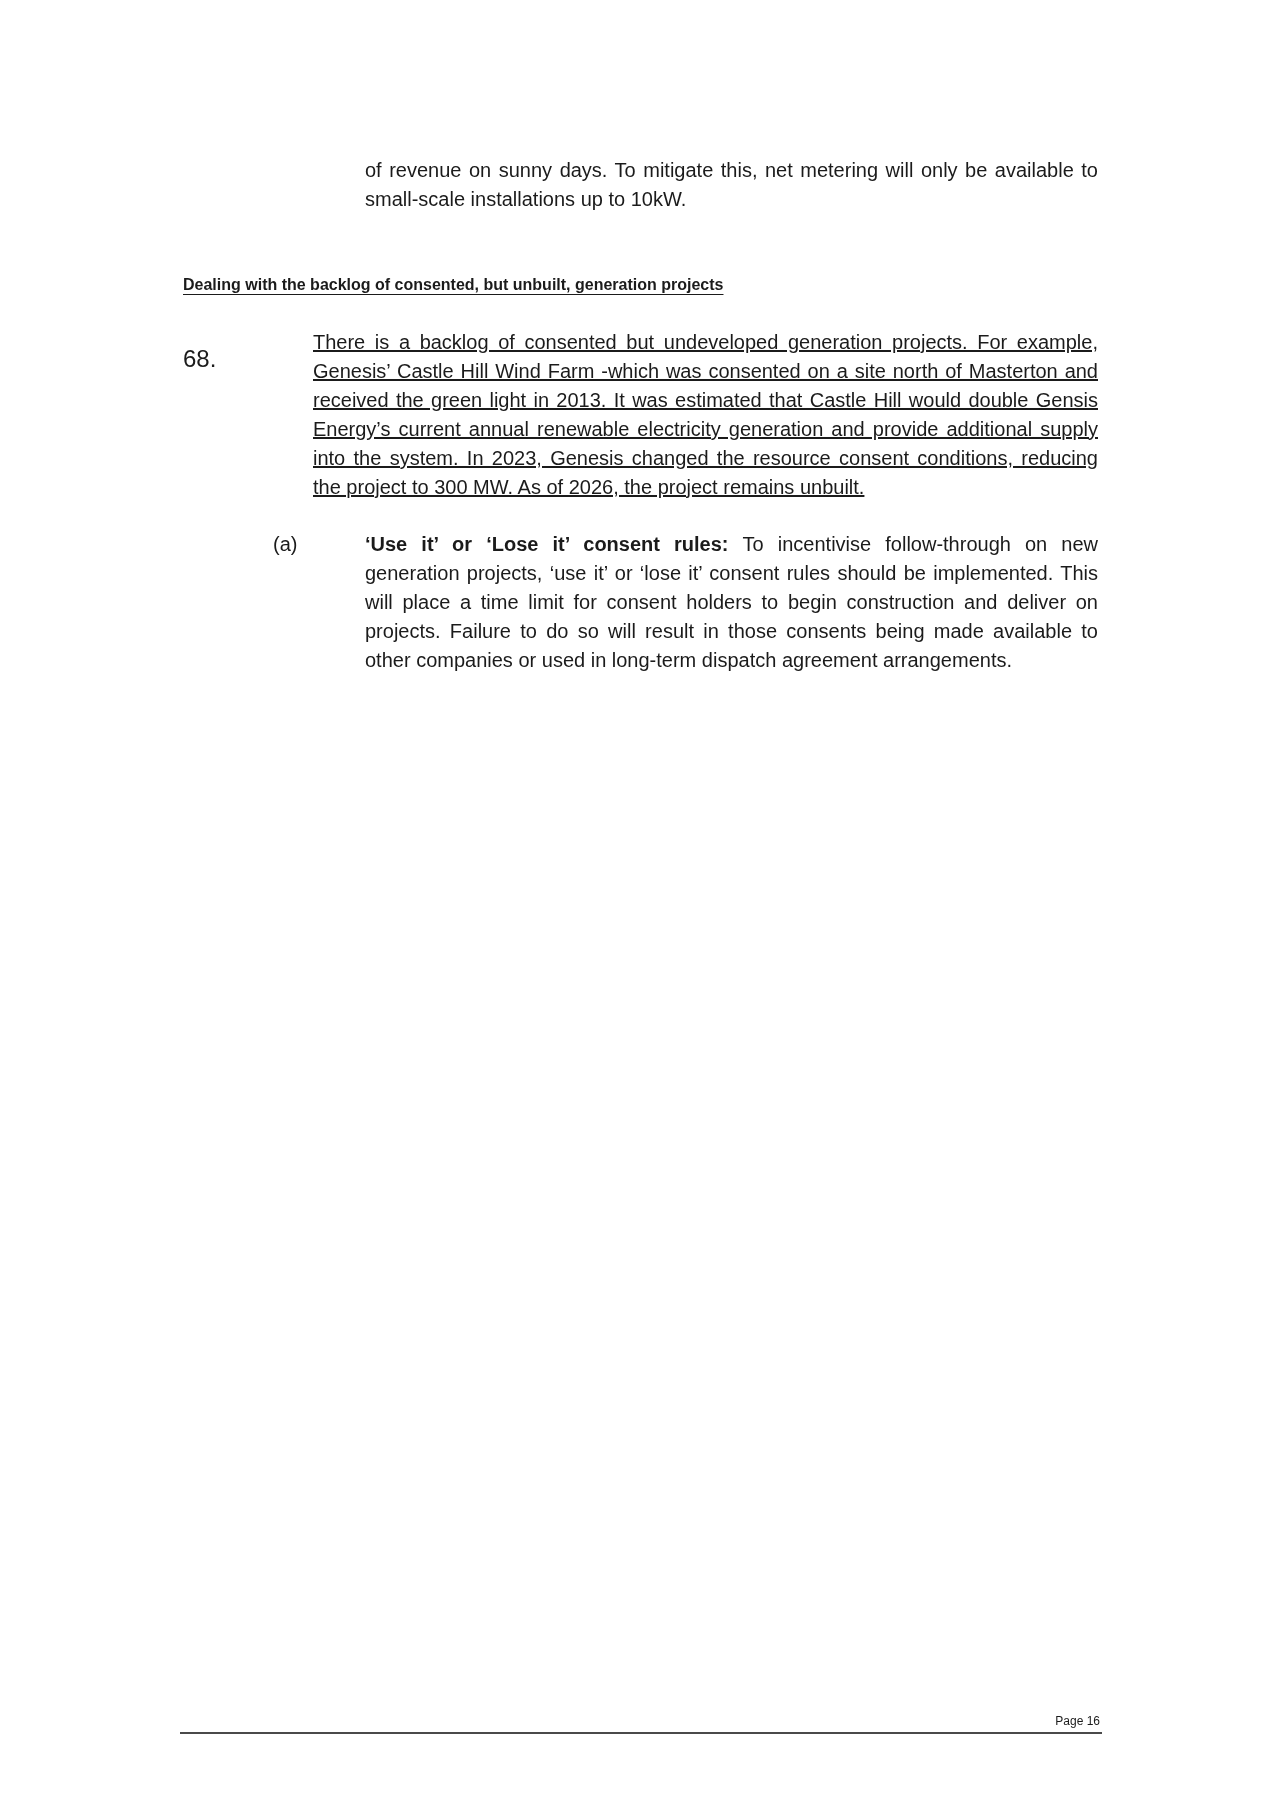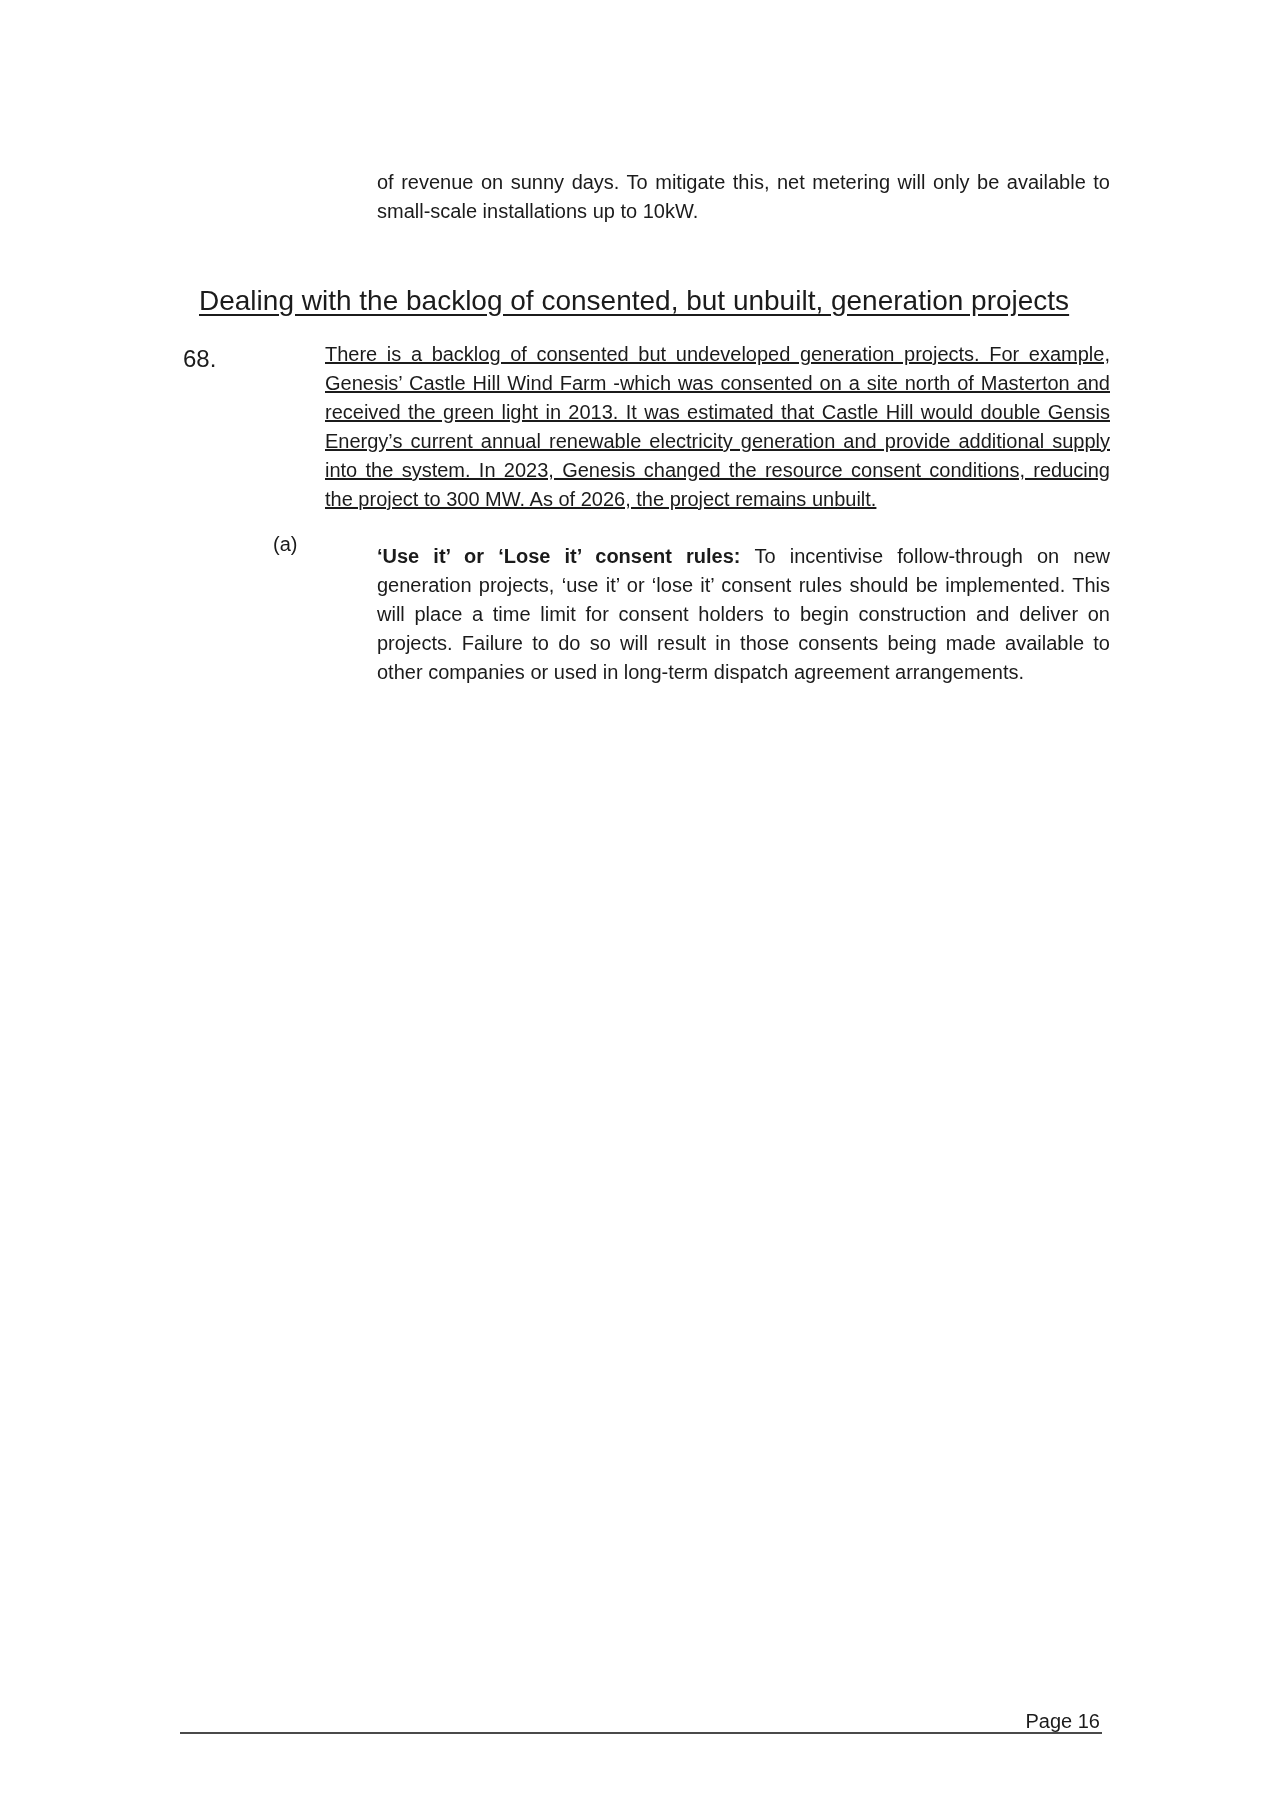--- a/index.html
+++ b/index.html
@@ -13,39 +13,39 @@
     height: 1811px;
     background: #ffffff;
     font-family: "Liberation Sans", "DejaVu Sans", sans-serif;
     color: #1b1b1b;
     overflow: hidden;
   }
   .body-text {
     font-size: 20px;
     line-height: 29px;
     text-align: justify;
-    margin: 12px;
+    margin: 0;
   }
   .intro-para {
     position: absolute;
     left: 365px;
     top: 156px;
     width: 733px;
   }
   .section-heading {
     position: absolute;
     left: 183px;
     top: 270px;
     width: 915px;
-    font-size: 28px;
+    font-size: 16px;
     line-height: 29px;
-    font-weight: 400;
+    font-weight: 700;
     text-decoration: underline;
     text-underline-offset: 4px;
-    margin: 16px;
+    margin: 0;
   }
   .numbered-item-number {
     position: absolute;
     left: 183px;
     top: 344px;
     width: 110px;
     font-size: 24px;
     line-height: 29px;
   }
   .numbered-item-body {
@@ -74,21 +74,21 @@
   }
   .lead-separator {
     font-weight: 700;
   }
   .footer-text {
     position: absolute;
     left: 180px;
     top: 1710px;
     width: 920px;
     text-align: right;
-    font-size: 20px;
+    font-size: 12px;
     line-height: 22px;
     padding-right: 2px;
   }
   .footer-rule {
     position: absolute;
     left: 180px;
     top: 1732px;
     width: 922px;
     height: 0;
     border-top: 2px solid #4a4a4a;

